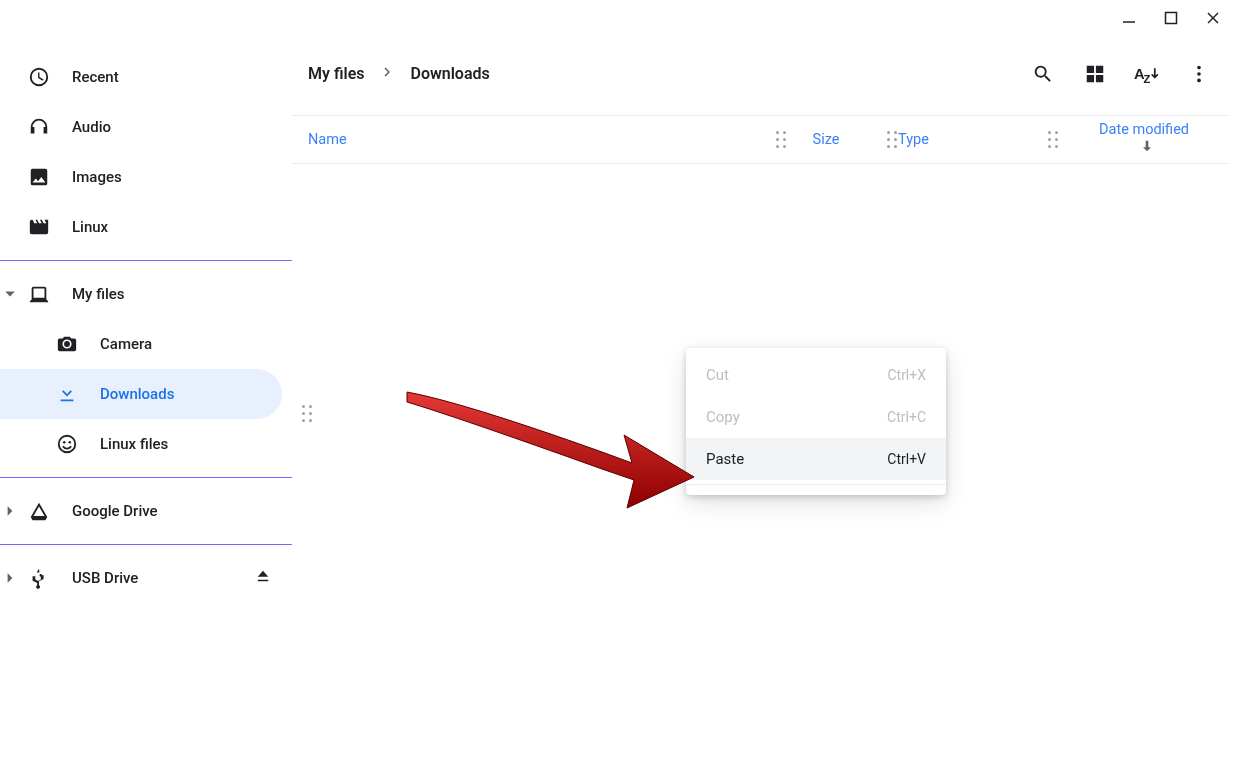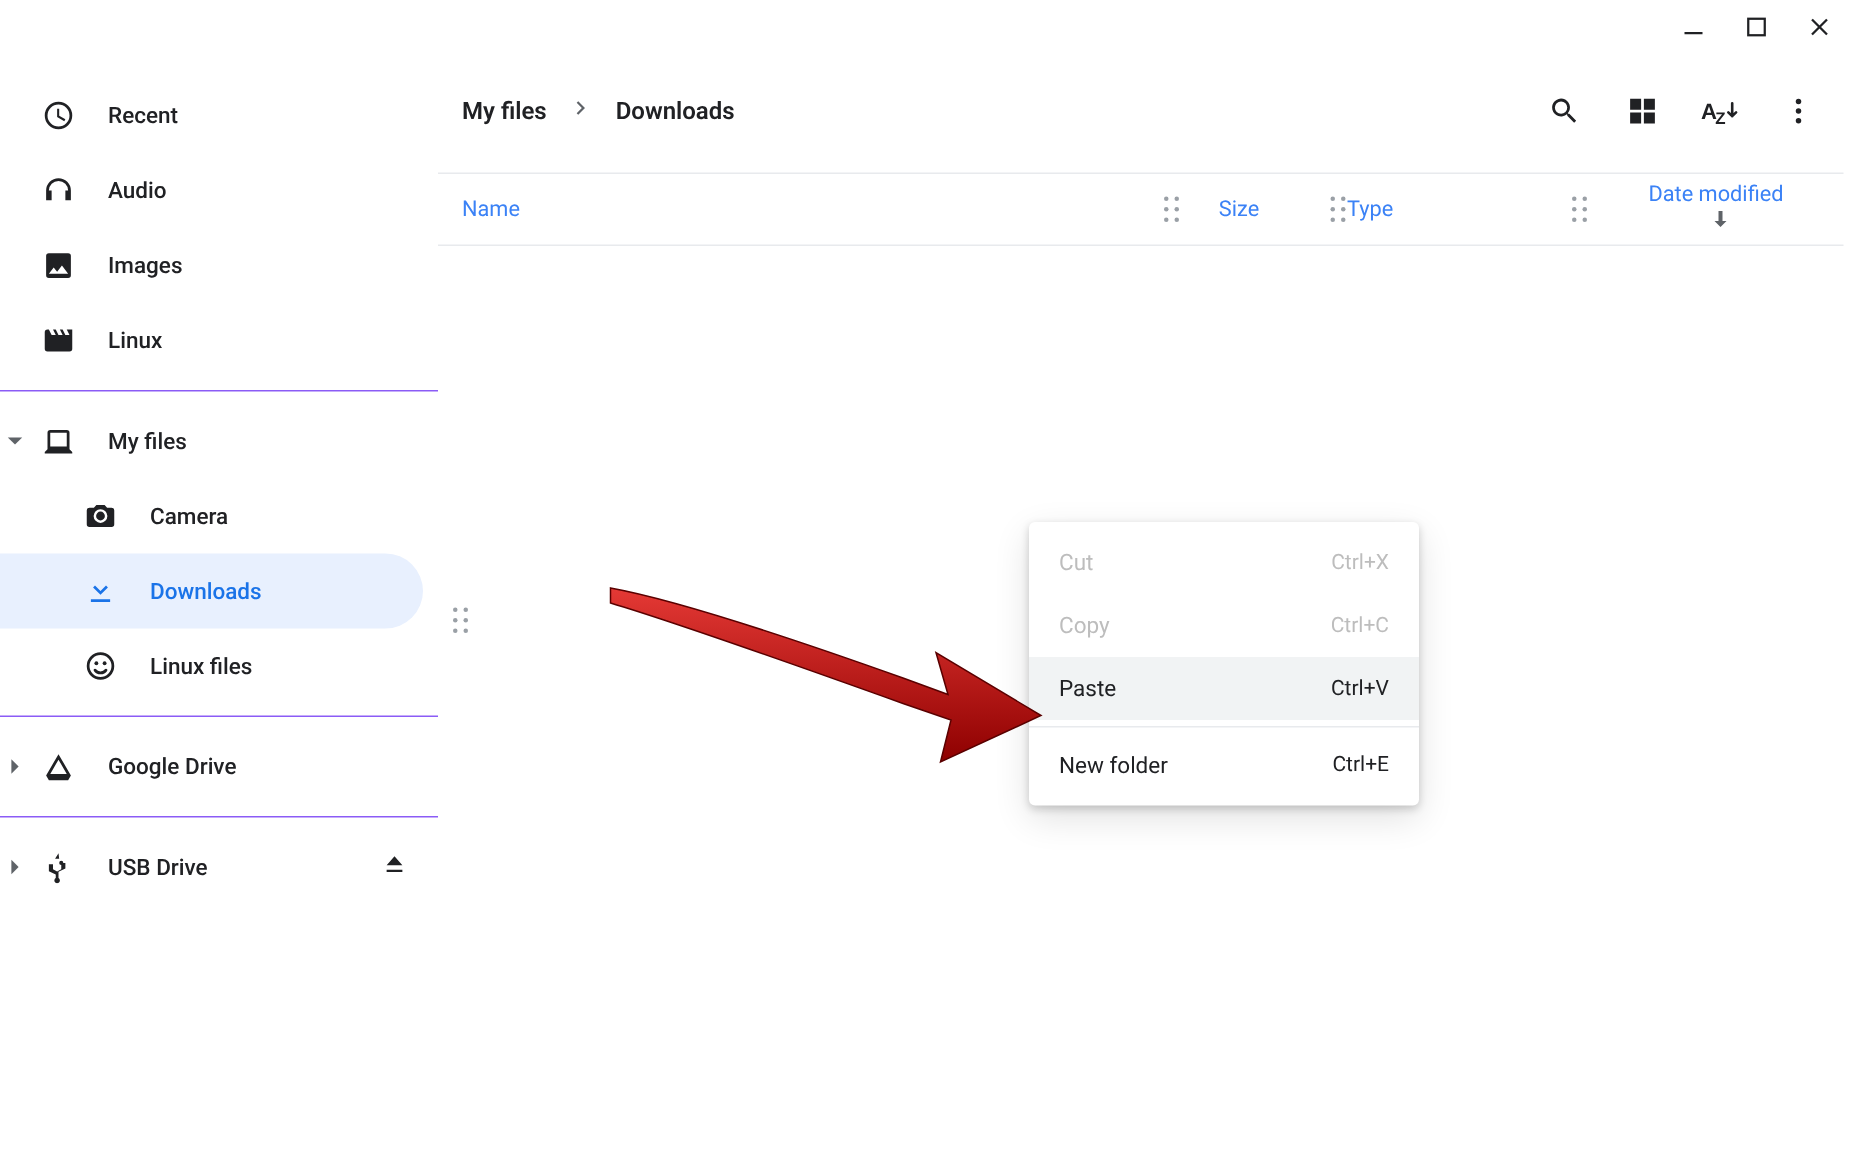--- a/index.html
+++ b/index.html
@@ -326,24 +326,20 @@
   </div>
   <div class="cm-item disabled">
     <span>Copy</span>
     <span class="shortcut">Ctrl+C</span>
   </div>
   <div class="cm-item hover">
     <span>Paste</span>
     <span class="shortcut">Ctrl+V</span>
   </div>
   <div class="cm-sep"></div>
-  <div class="cm-item">
-    <span>New folder</span>
-    <span class="shortcut">Ctrl+E</span>
-  </div>
 </div>
 
 <div class="annotation-arrow">
   <svg viewBox="0 0 300 135">
     <defs>
       <linearGradient id="ag" x1="0" y1="0" x2="0" y2="1">
         <stop offset="0" stop-color="#e53935"></stop>
           <stop offset="1" stop-color="#8e0000"></stop>
       </linearGradient>
     </defs>

